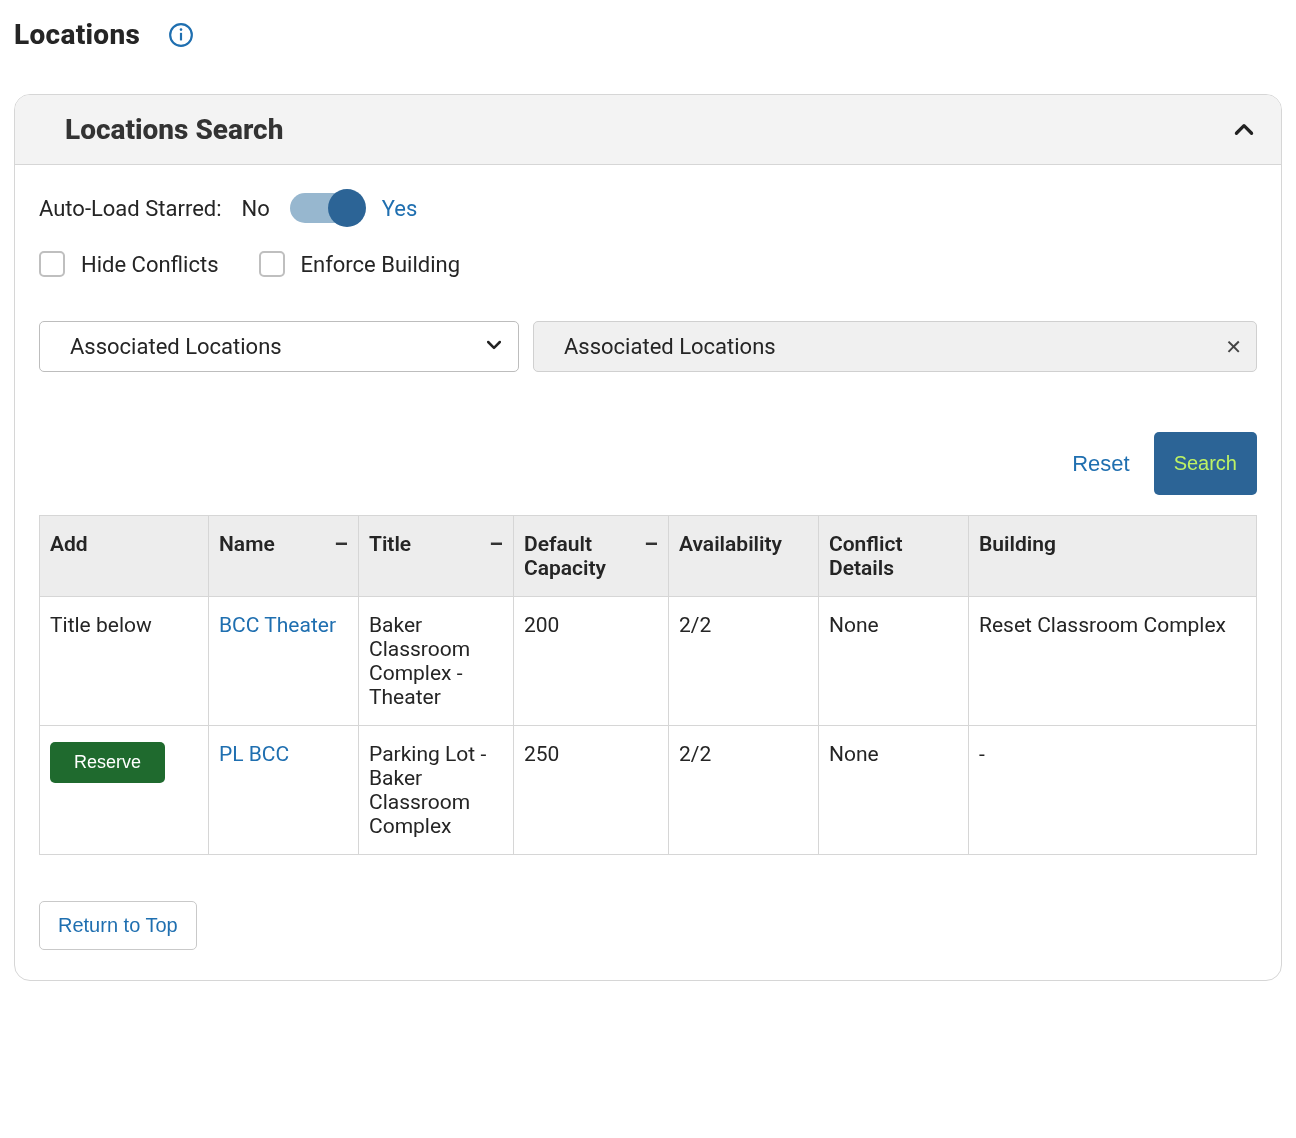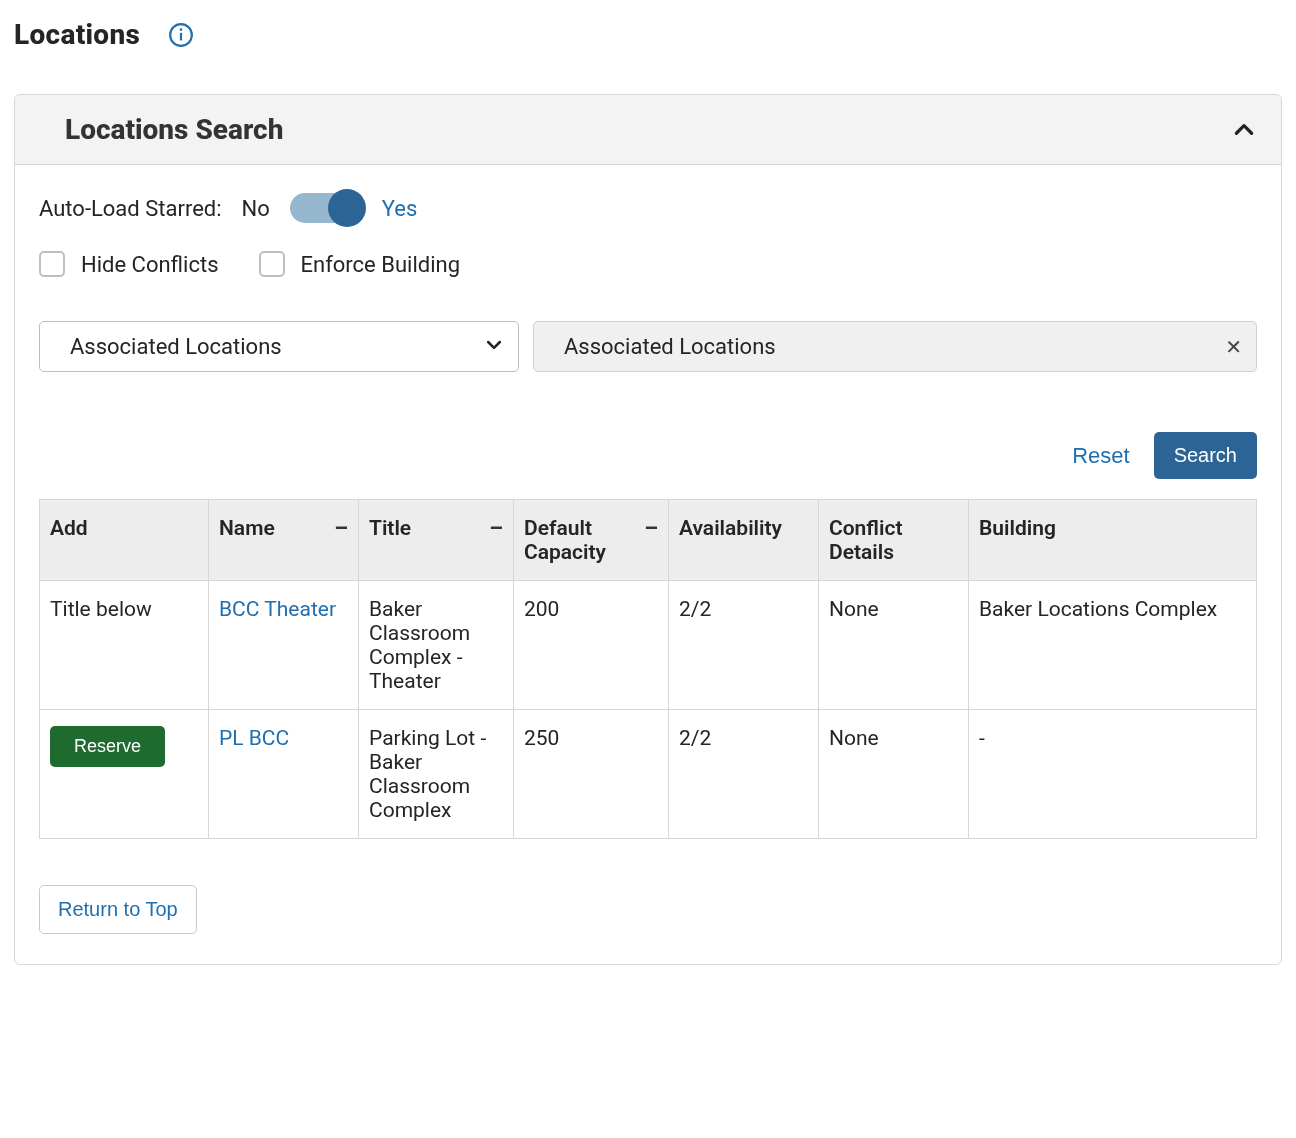--- a/index.html
+++ b/index.html
@@ -29,21 +29,21 @@
   }
   .page-title{
     font-size:28px;
     font-weight:800;
     letter-spacing:0.3px;
   }
   .info-icon svg{display:block;}
 
   .panel{
     border:1px solid var(--border);
-    border-radius:6px;
+    border-radius:16px;
     overflow:hidden;
     margin-top:43px;
   }
   .panel-header{
     background:var(--panel-bg);
     border-bottom:1px solid var(--border);
     padding:18px 24px 18px 50px;
     display:flex;
     align-items:center;
     justify-content:space-between;
@@ -133,22 +133,22 @@
     margin:60px 0 20px 0;
   }
   .link-btn{
     color:var(--link);
     font-size:22px;
     background:none;border:none;cursor:pointer;
     padding:4px 6px;
   }
   .primary-btn{
     background:var(--blue);
-    color:#ffffff;border:none;border-radius:5px;
-    font-size:20px;padding:12px 20px;cursor:pointer;
+    color:#bef264;border:none;border-radius:5px;
+    font-size:20px;padding:20px 20px;cursor:pointer;
   }
 
   table{
     width:100%;
     border-collapse:collapse;
     border:1px solid var(--border);
   }
   th,td{
     border:1px solid var(--border);
     padding:16px 12px 16px 10px;
@@ -259,21 +259,21 @@
         </tr>
       </thead>
       <tbody id="tbody">
           <tr>
             <td>Title below</td>
             <td><span class="cell-link">BCC Theater</span></td>
             <td>Baker Classroom Complex - Theater</td>
             <td>200</td>
             <td>2/2</td>
             <td>None</td>
-            <td>Baker Locations Complex</td>
+            <td>Reset Classroom Complex</td>
           </tr>
           <tr>
             <td><button class="reserve-btn">Reserve</button></td>
             <td><span class="cell-link">PL BCC</span></td>
             <td>Parking Lot - Baker Classroom Complex</td>
             <td>250</td>
             <td>2/2</td>
             <td>None</td>
             <td>-</td>
           </tr>

